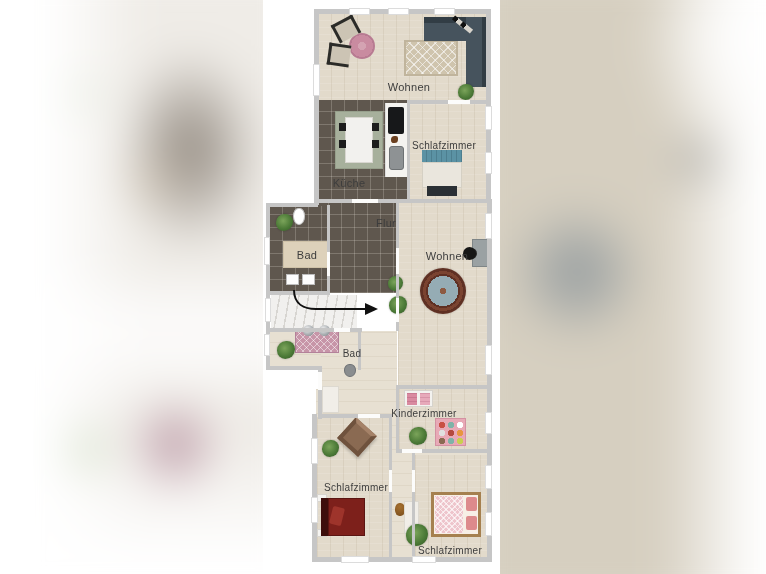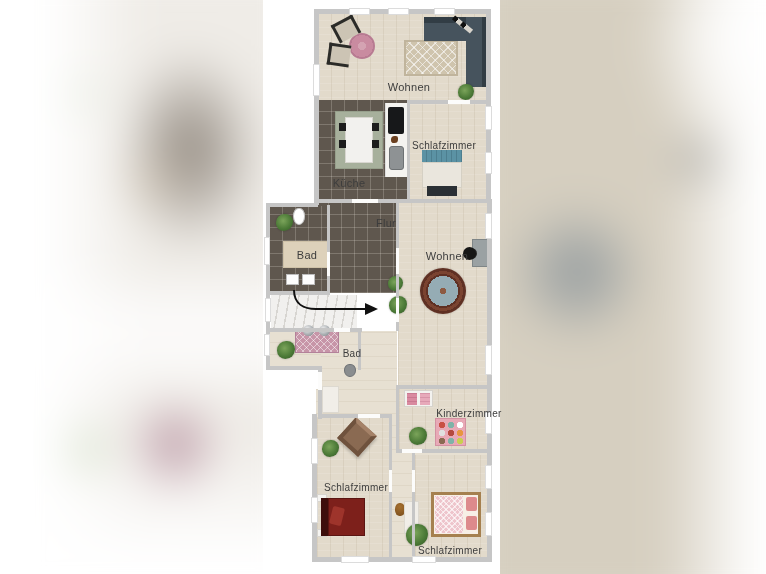--- a/index.html
+++ b/index.html
@@ -212,21 +212,21 @@
     <div class="furn runner" style="left:322px;top:386px;width:17px;height:27px"></div>
     <div class="label sm" style="left:352px;top:354px">Bad</div>
 
     <div class="furn" style="left:404px;top:390px;width:29px;height:17px;background:#f3f2ef;border:1px solid #d6d3cc;box-sizing:border-box">
       <div style="position:absolute;left:2px;top:2px;width:10px;height:12px;background:repeating-linear-gradient(0deg,#d98aa0 0 3px,#c97890 3px 4px)"></div>
       <div style="position:absolute;left:15px;top:2px;width:10px;height:12px;background:repeating-linear-gradient(0deg,#e7a9ba 0 3px,#d794a8 3px 4px)"></div>
     </div>
     <div class="rug" style="left:435px;top:418px;width:31px;height:28px;background-color:var(--kids-rug,#e8a9b6);border:1px solid #d391a2;box-sizing:border-box;
       background-image:radial-gradient(circle 3px at 6px 6px,#c94f44 97%,rgba(0,0,0,0) 100%),radial-gradient(circle 3px at 15px 6px,#7fb3a8 97%,rgba(0,0,0,0) 100%),radial-gradient(circle 3px at 24px 6px,#fff 97%,rgba(0,0,0,0) 100%),radial-gradient(circle 3px at 6px 14px,#e0e0e0 97%,rgba(0,0,0,0) 100%),radial-gradient(circle 3px at 15px 14px,#b5493e 97%,rgba(0,0,0,0) 100%),radial-gradient(circle 3px at 24px 14px,#e8963f 97%,rgba(0,0,0,0) 100%),radial-gradient(circle 3px at 6px 22px,#8a6a52 97%,rgba(0,0,0,0) 100%),radial-gradient(circle 3px at 15px 22px,#7fb3a8 97%,rgba(0,0,0,0) 100%),radial-gradient(circle 3px at 24px 22px,#c9cf4f 97%,rgba(0,0,0,0) 100%)"></div>
     <div class="plant" style="left:409px;top:427px;width:18px;height:18px"></div>
-    <div class="label sm" style="left:469px;top:414px">Kinderzimmer</div>
+    <div class="label sm" style="left:424px;top:414px">Kinderzimmer</div>
 
     <div class="furn" style="left:343px;top:423px;width:28px;height:28px;transform:rotate(42deg);background:var(--armchair-brown,#8a6a52);border:4px solid #6f523d;border-top-color:#a58268;box-sizing:border-box;box-shadow:2px 2px 3px rgba(0,0,0,.2)"></div>
     <div class="plant" style="left:322px;top:440px;width:17px;height:17px"></div>
     <div class="furn nightstand" style="left:317px;top:494px;width:10px;height:8px"></div>
     <div class="furn nightstand" style="left:317px;top:529px;width:10px;height:8px"></div>
     <div class="furn" style="left:321px;top:498px;width:44px;height:38px">
       <div style="position:absolute;left:0;top:0;width:7px;height:38px;background:#3d0e0c"></div>
       <div style="position:absolute;left:7px;top:0;width:37px;height:38px;background:var(--bed-red,#7d201b);border:1px solid #5a1512;box-sizing:border-box"></div>
       <div style="position:absolute;left:10px;top:9px;width:12px;height:18px;transform:rotate(14deg);background:#9e342b;border-radius:2px"></div>
     </div>

